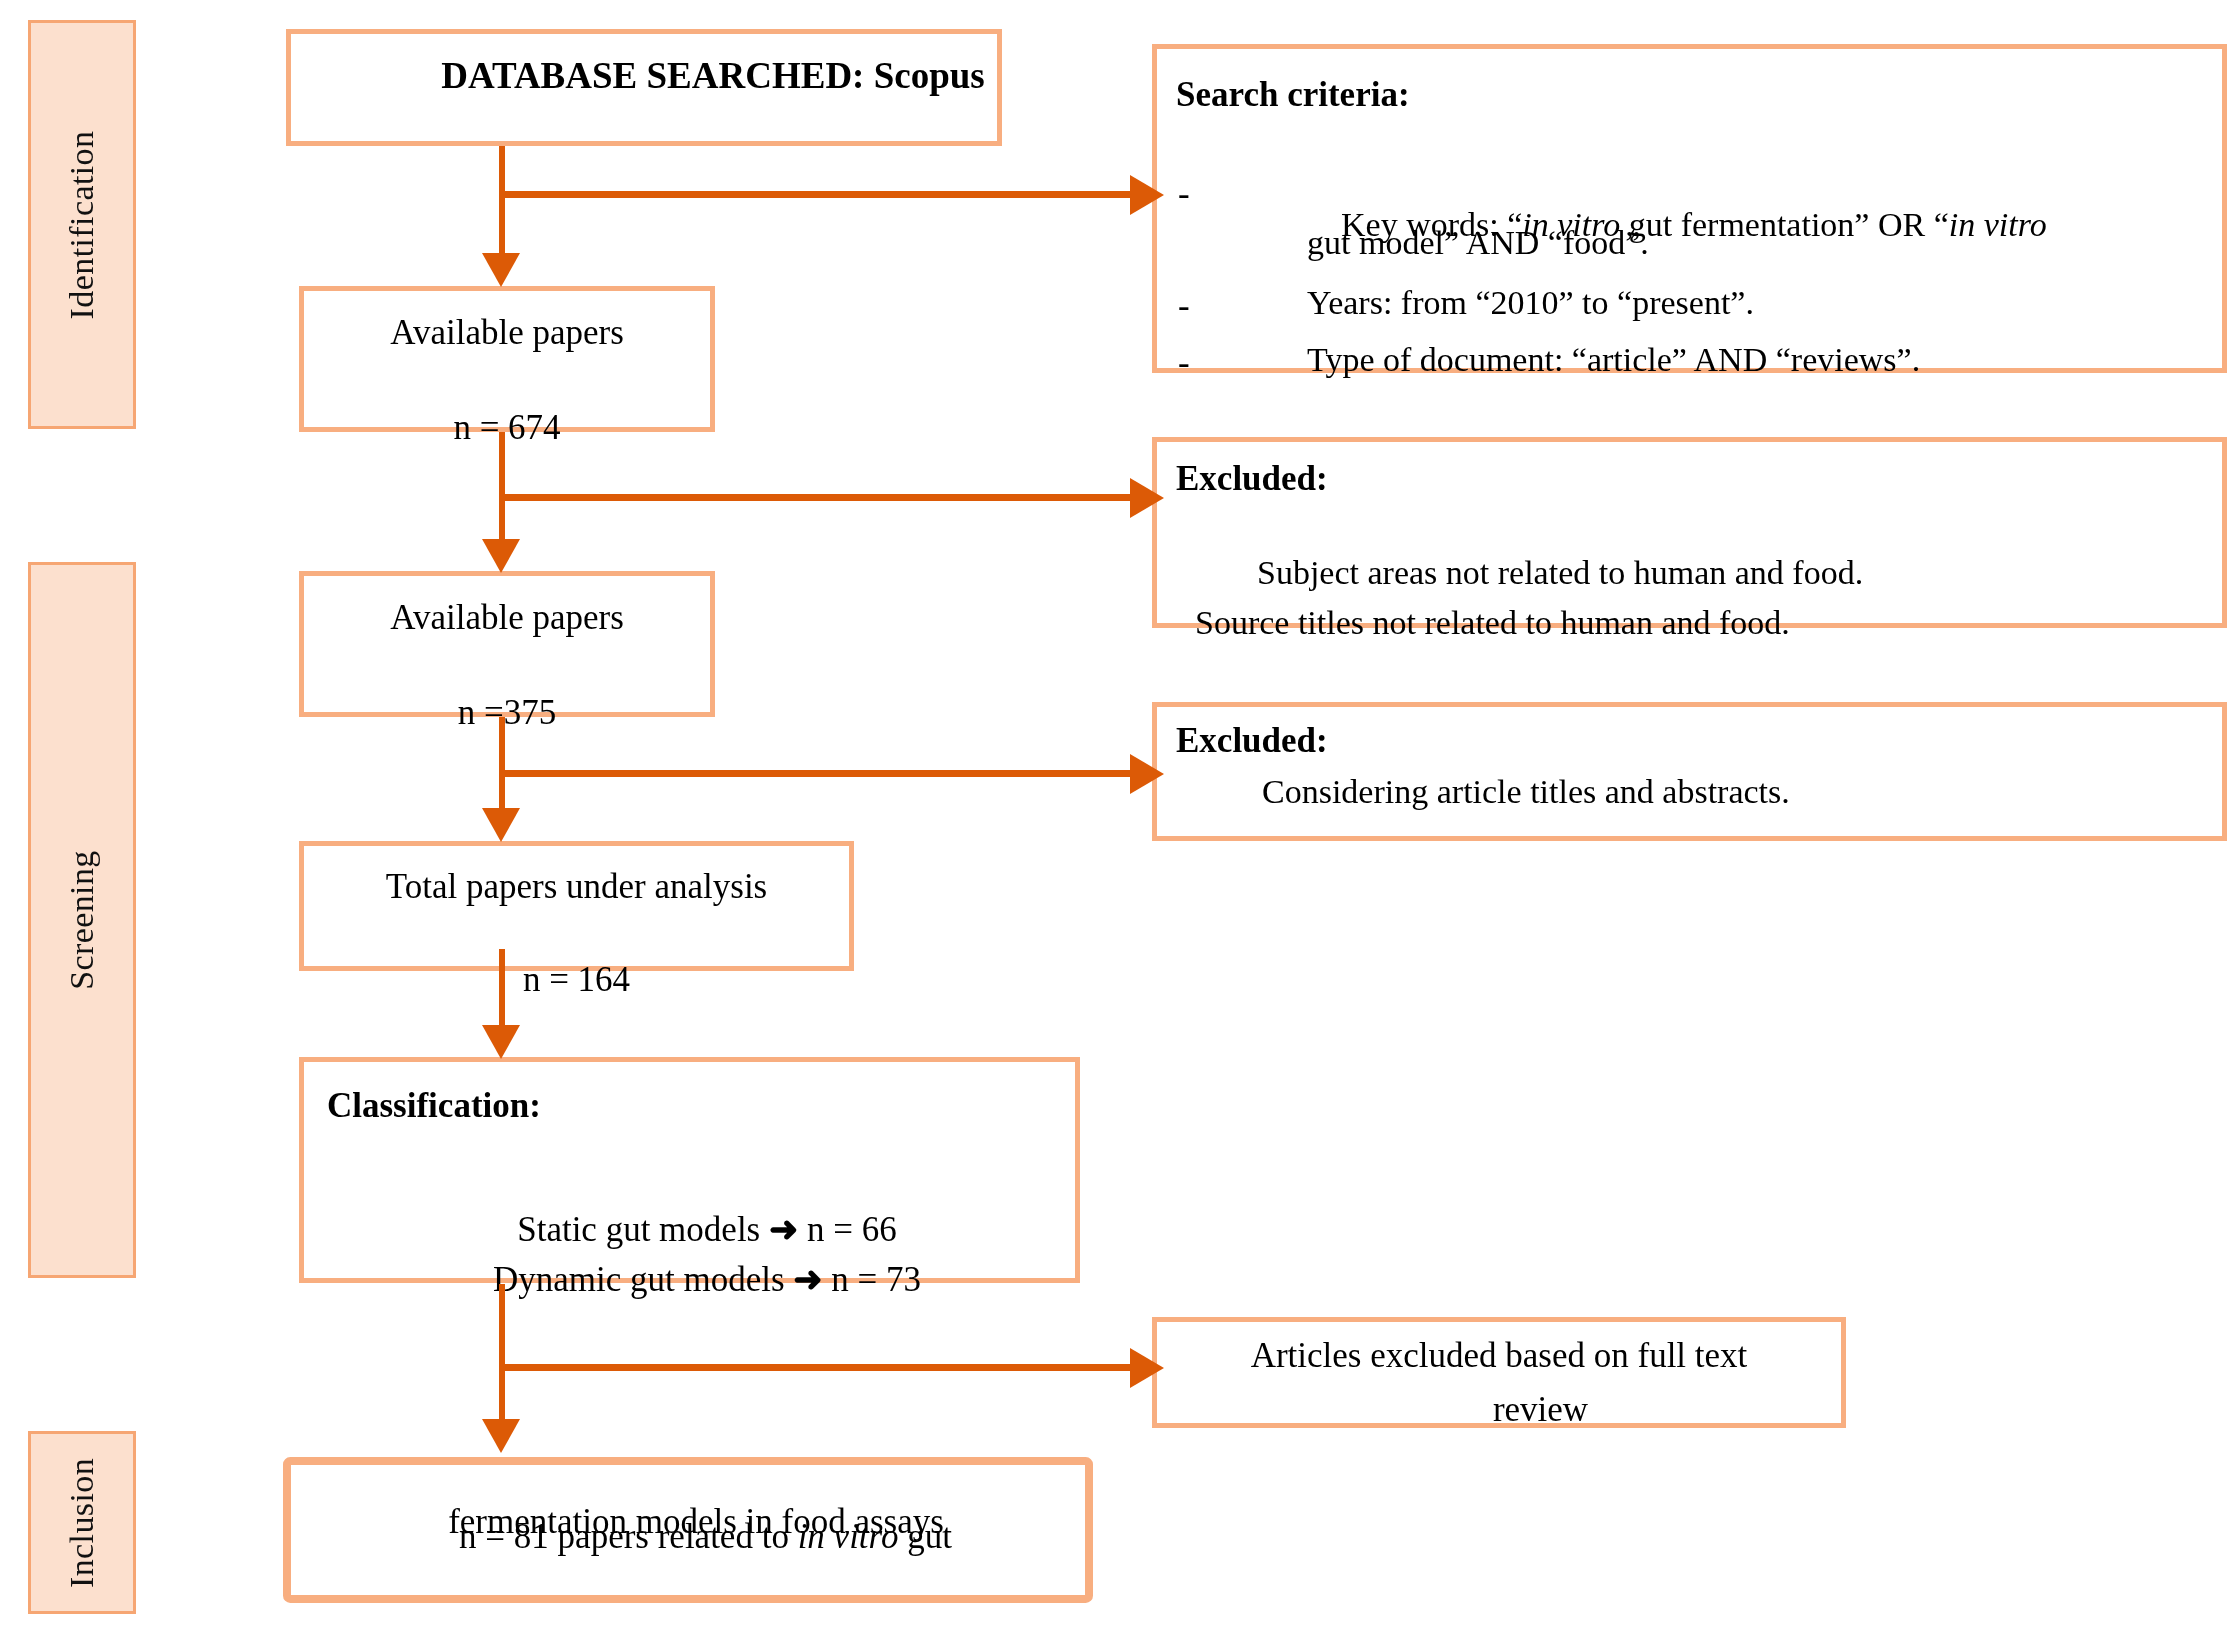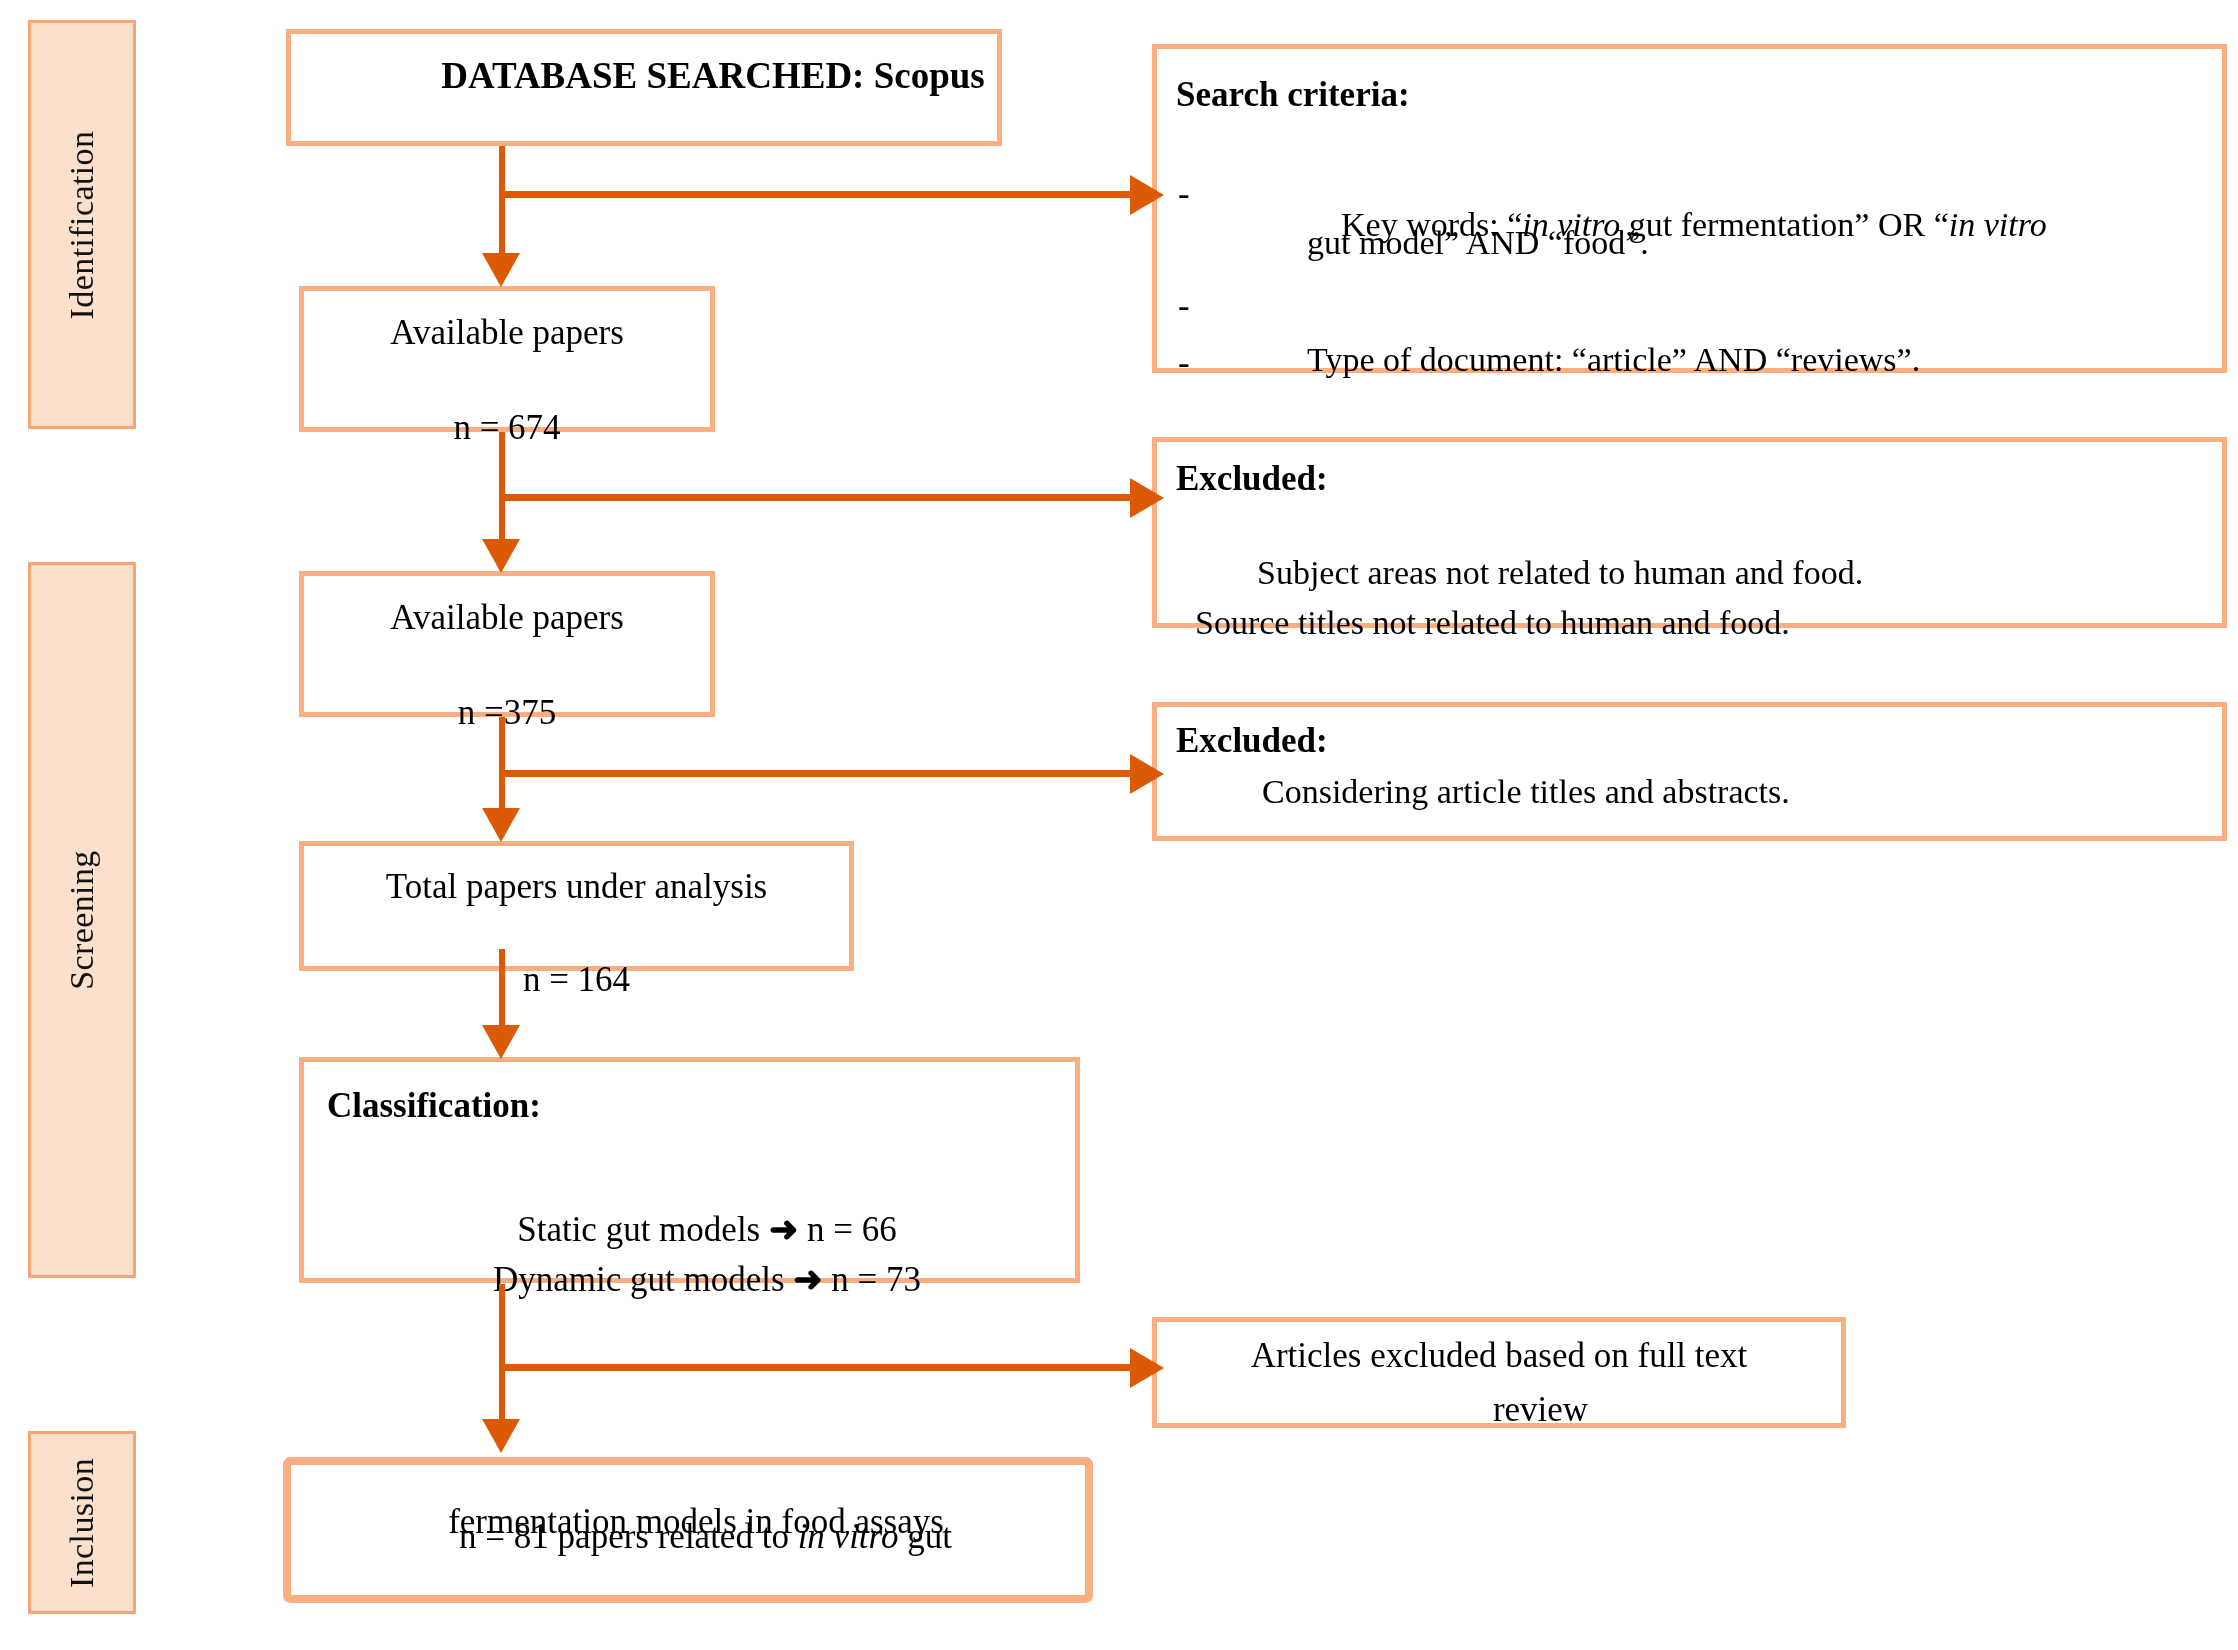--- a/index.html
+++ b/index.html
@@ -146,20 +146,21 @@
   <div class="box" style="left:1152px; top:44px; width:1075px; height:329px;"></div>
   <div class="txt f-head" style="left:1176px; top:77px;">Search criteria:</div>
 
   <span class="bullet" style="left:1178px; top:174px;">-</span>
   <div class="txt f-crit" style="left:1307px; top:174px;">
     <span>Key words: “</span><span class="ital">in vitro</span><span> gut fermentation” OR “</span><span class="ital">in vitro</span>
   </div>
   <div class="txt f-crit" style="left:1307px; top:226px;">gut model” AND “food”.</div>
 
   <span class="bullet" style="left:1178px; top:286px;">-</span>
+  <div class="txt f-crit" style="left:1307px; top:286px;">Years: from “2010” to “present”.</div>
 
   <span class="bullet" style="left:1178px; top:343px;">-</span>
   <div class="txt f-crit" style="left:1307px; top:343px;">Type of document: “article” AND “reviews”.</div>
 
   <div class="box" style="left:1152px; top:437px; width:1075px; height:191px;"></div>
   <div class="txt f-head" style="left:1176px; top:461px;">Excluded:</div>
   <div class="txt f-crit" style="left:1257px; top:556px;">Subject areas not related to human and food.</div>
   <div class="txt f-crit" style="left:1195px; top:606px;">Source titles not related to human and food.</div>
 
   <div class="box" style="left:1152px; top:702px; width:1075px; height:139px;"></div>

